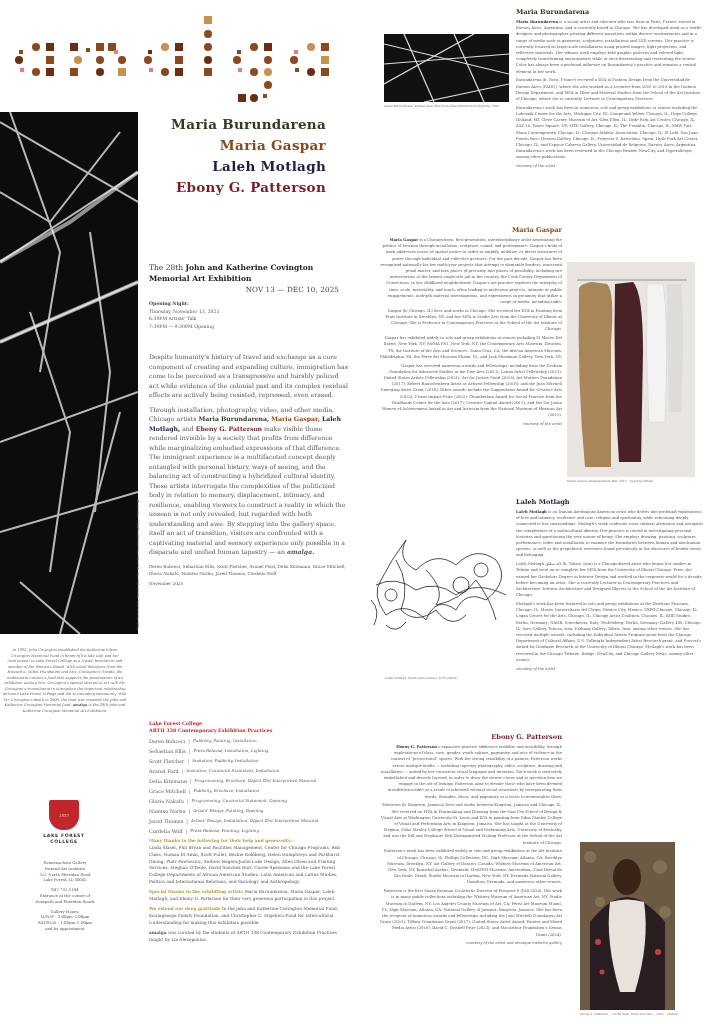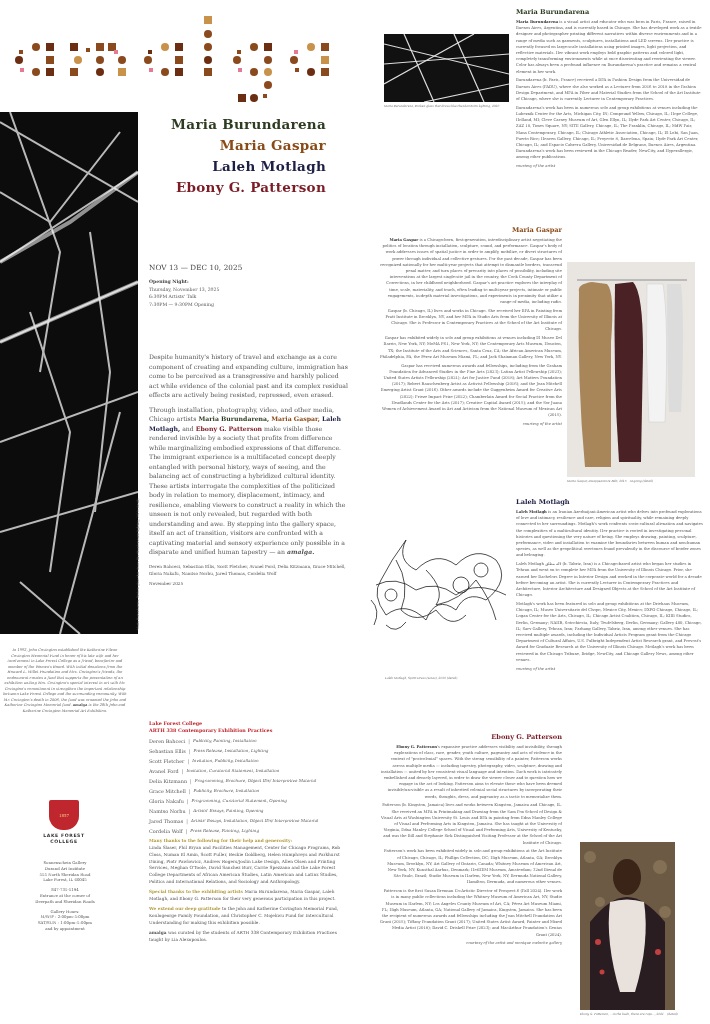--- a/index.html
+++ b/index.html
@@ -16,21 +16,21 @@
   .side-credit { left: 136px; top: 450px; width: 10px; height: 180px; font-size: 3px; color: #777; writing-mode: vertical-rl; transform: rotate(180deg); }
 
   
   .names { left: 150px; top: 114px; width: 176px; text-align: right; font-family: "DejaVu Serif", serif; font-weight: bold; font-size: 13.5px; line-height: 21px; letter-spacing: 0.3px; }
   .names div { white-space: nowrap; }
 
   
   .exh { left: 149px; top: 262px; width: 190px; }
   .exh .t1 { font-size: 7.5px; line-height: 11px; color: #444; }
   .exh .t1 b { color: #222; }
-  .exh .dates { font-size: 7.2px; color: #444; margin-top: 1px; letter-spacing: 0.1px; }
+  .exh .dates { font-size: 7.2px; color: #444; margin-top: 1px; letter-spacing: 0.1px; text-align: right; }
   .exh .open { font-size: 4.6px; line-height: 7.6px; color: #555; margin-top: 6px; }
   .exh .open b { color: #444; }
 
   .essay { left: 149px; top: 352px; width: 200px; font-size: 6.2px; line-height: 9.5px; color: #555; }
   .essay p { margin-bottom: 5px; }
   .essay b { font-weight: bold; }
   .essay .nb { color: #2e3d22; }
   .essay .ng { color: #8a4a17; }
   .essay .nl { color: #1e1f45; }
   .essay .ne { color: #7b1d27; }
@@ -154,20 +154,24 @@
 <div class="abs side-credit">Maria Burundarena, Broken glass that draws like thunderstorm lighting, 2020 (detail)</div>
 
 <div class="abs names">
   <div style="color:#2e3d22">Maria Burundarena</div>
   <div style="color:#8a4a17">Maria Gaspar</div>
   <div style="color:#1e1f45">Laleh Motlagh</div>
   <div style="color:#7b1d27">Ebony G. Patterson</div>
 </div>
 
 <div class="abs exh">
+  <div class="t1">
+    <span>The 28th</span>
+    <b>John and Katherine Covington Memorial Art Exhibition</b>
+  </div>
   <div class="dates">NOV 13 — DEC 10, 2025</div>
   <div class="open">
     <b>Opening Night:</b><br>
     <span>Thursday, November 13, 2025</span><br>
     <span>6:30PM Artists' Talk</span><br>
     <span>7:30PM — 9:30PM Opening</span>
   </div>
 </div>
 
 <div class="abs essay">

